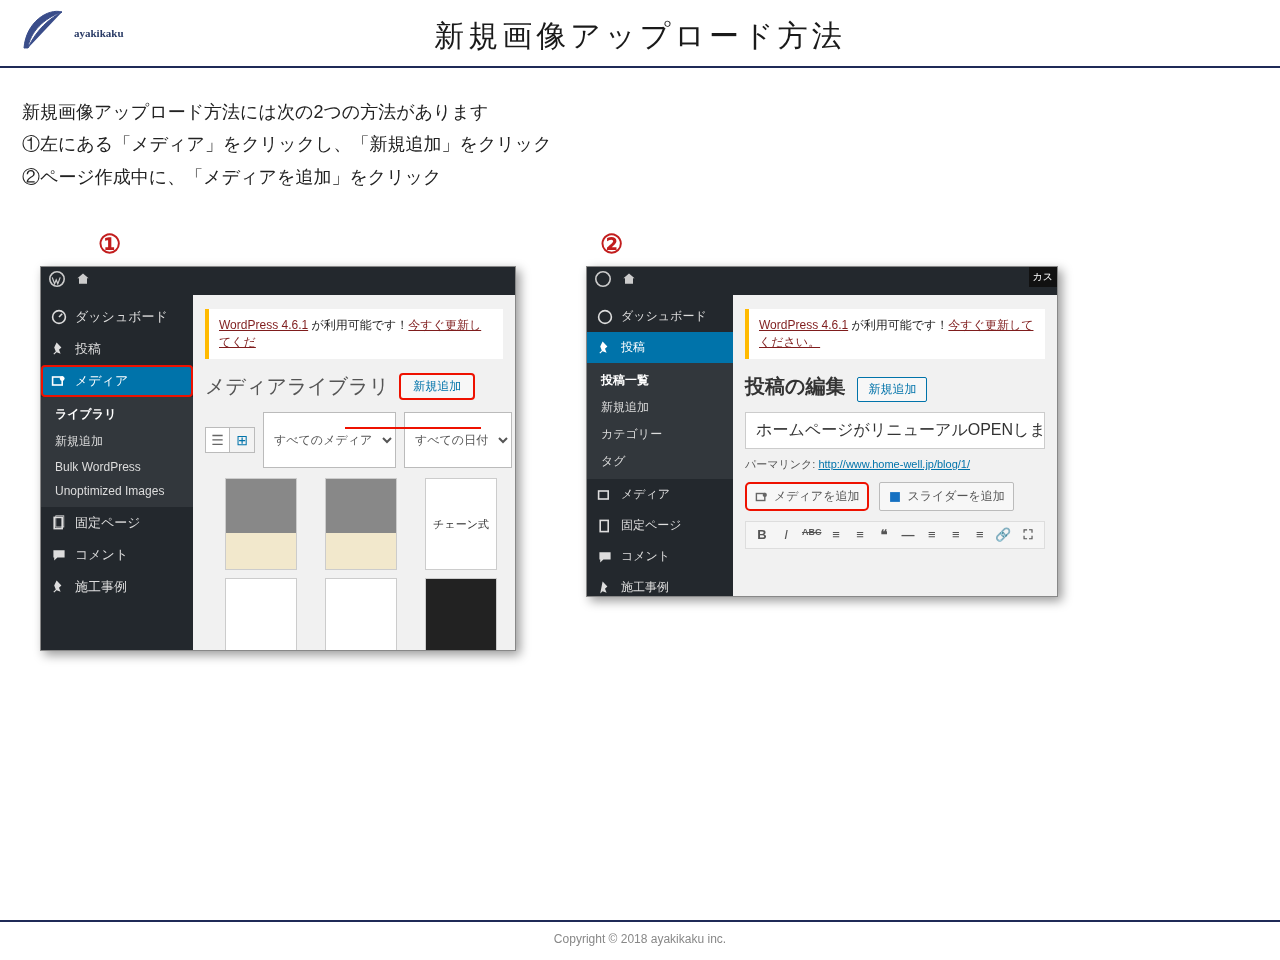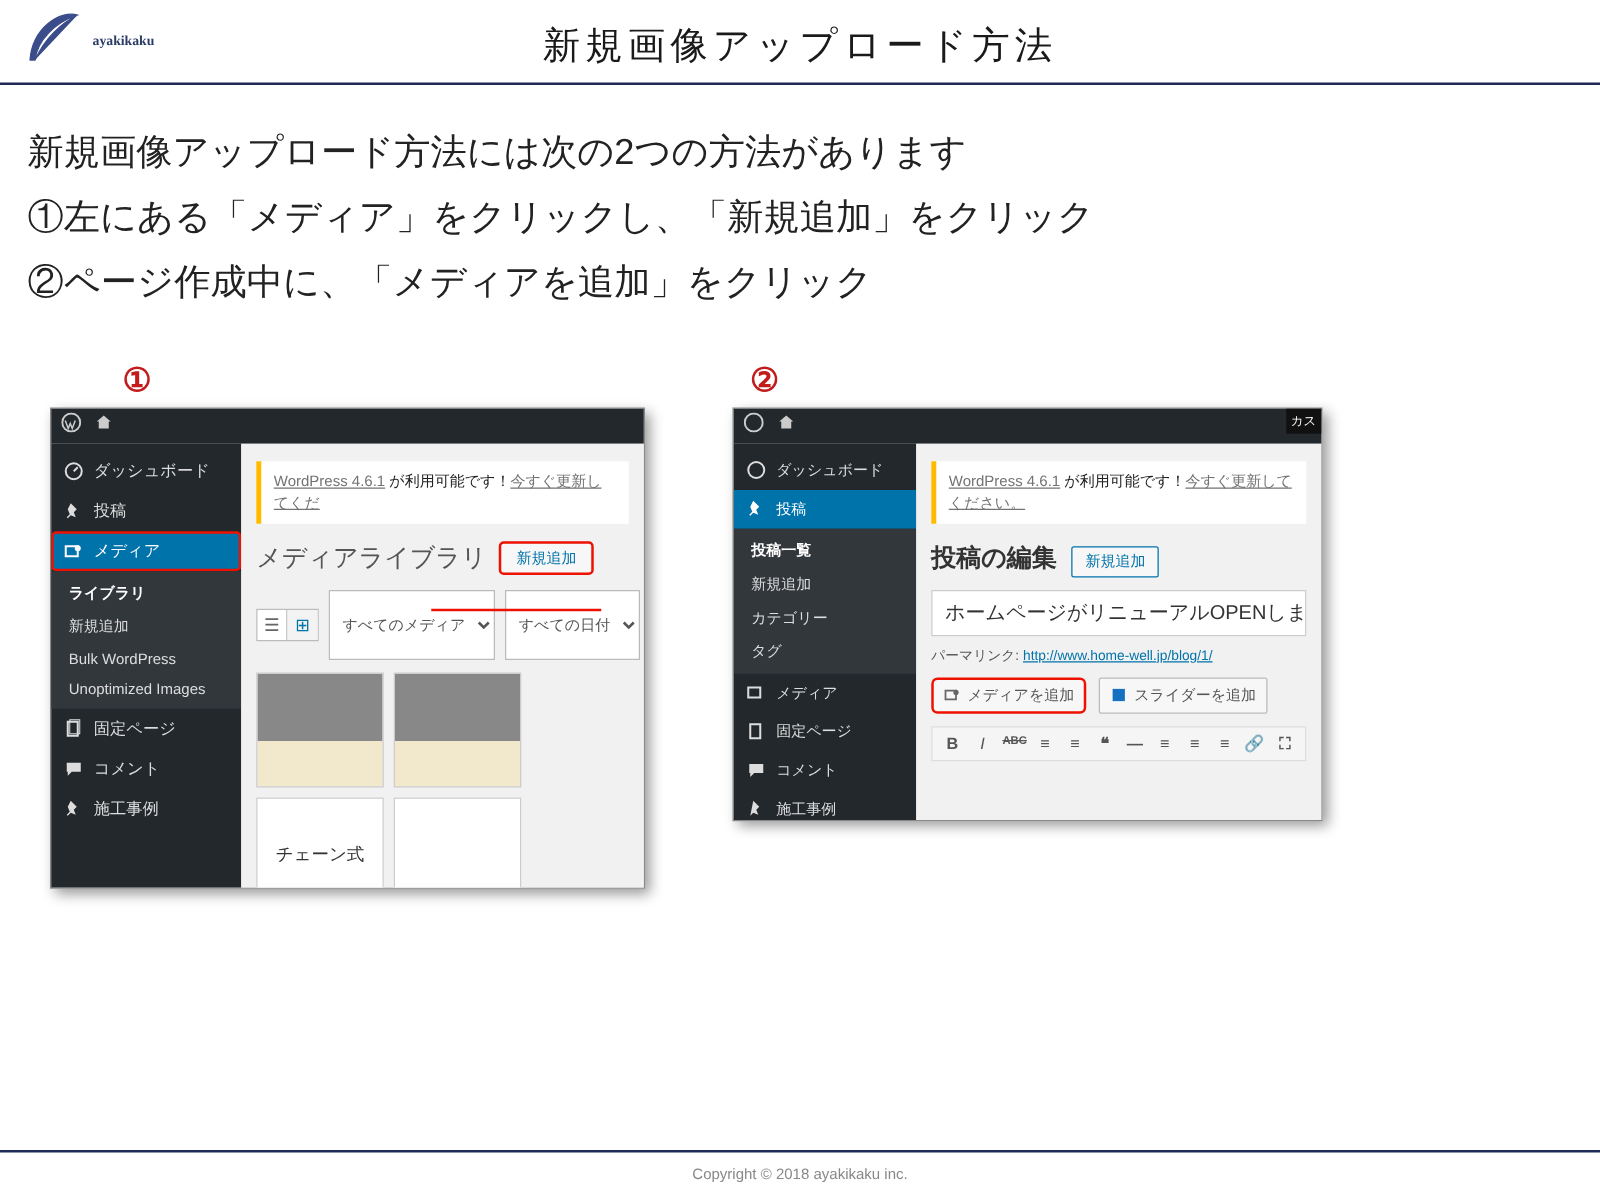--- a/index.html
+++ b/index.html
@@ -9,21 +9,21 @@
     color: #222; position: relative; overflow: hidden;
   }
   .header { display: flex; align-items: center; padding: 8px 18px 4px; }
   .feather { width: 50px; height: 48px; margin-right: 4px; }
   .feather svg { width: 100%; height: 100%; }
   .logo-block { display: flex; flex-direction: column; justify-content: center; }
   .logo-sub { font-size: 11px; color: #2a3b66; font-family: serif; margin-bottom: -2px; margin-left: 2px; font-weight: bold; }
   .logo-main { font-size: 34px; color: #23305e; font-family: "Yu Mincho", serif; letter-spacing: 2px; }
   .title { font-size: 30px; letter-spacing: 4px; color: #1a1a1a; position: absolute; left: 50%; transform: translateX(-50%); top: 16px; }
   .hr-top { border: none; border-top: 2px solid #1f2a57; margin: 6px 0 0; }
-  .intro { padding: 28px 22px 0; font-size: 29px; line-height: 1.8; max-width: 1200px; }
+  .intro { padding: 28px 22px 0; font-size: 18px; line-height: 1.8; max-width: 1200px; }
   .shots-row { display: flex; padding: 36px 40px 0; gap: 70px; align-items: flex-start; }
   .shot-col { display: flex; flex-direction: column; }
   .circ-num { font-size: 26px; font-weight: bold; color: #c21d1d; margin-left: 58px; margin-bottom: 6px; }
   .wpshot { border: 1px solid #888; box-shadow: 4px 4px 10px rgba(0,0,0,.4); background: #f1f1f1; position: relative; }
   .shot1 { width: 476px; height: 385px; }
   .shot2 { width: 472px; height: 331px; }
   .wp-adminbar { height: 28px; background: #23282d; display: flex; align-items: center; padding: 0 8px; gap: 10px; }
   .wp-adminbar svg { width: 16px; height: 16px; fill: #c9c9c9; }
   .wp-body { display: flex; height: calc(100% - 28px); }
   .wp-side { width: 152px; background: #23282d; color: #ddd; font-size: 13px; padding-top: 6px; overflow: hidden; }
@@ -33,32 +33,32 @@
   .wp-side .mi.media-active { background: #0073aa; color: #fff; }
   .wp-side .mi .ico { width: 16px; height: 16px; display: inline-flex; }
   .wp-side .mi .ico svg { width: 16px; height: 16px; fill: currentColor; }
   .wp-side .sub { background: #32373c; padding: 4px 0; }
   .wp-side .sub .si { padding: 5px 10px 5px 14px; font-size: 12px; color: #ddd; }
   .wp-side .sub .si.bold { font-weight: bold; color: #fff; }
   .redbox { border: 2px solid #e10; border-radius: 4px; }
   .mi.redbox { padding: 5px 8px; }
   .wp-content { flex: 1; background: #f1f1f1; padding: 14px 12px 0; overflow: hidden; position: relative; }
   .wp-notice { border-left: 4px solid #ffba00; background: #fff; padding: 8px 10px; font-size: 12px; margin-bottom: 14px; }
-  .wp-notice a { color: #737373; text-decoration: underline; }
+  .wp-notice a { color: #7f1d1d; text-decoration: underline; }
   .media-title-row { display: flex; align-items: center; gap: 10px; margin-bottom: 12px; }
   .media-h1 { font-size: 20px; color: #555; font-weight: 400; }
   .btn-outline { border: 1px solid #0073aa; color: #0073aa; background: #f7f7f7; padding: 3px 10px; font-size: 12px; border-radius: 2px; }
   .btn-outline.red { border: 2px solid #e10; border-radius: 4px; padding: 3px 12px; }
   .media-toolbar { display: flex; gap: 8px; margin-bottom: 10px; align-items: center; }
   .view-btns { display: flex; border: 1px solid #bbb; background: #fff; }
   .vb { width: 24px; height: 24px; display: flex; align-items: center; justify-content: center; font-size: 14px; color: #666; border-right: 1px solid #bbb; }
   .vb:last-child { border-right: none; color: #0073aa; background: #f3f3f3; }
   .sel { border: 1px solid #bbb; background: #fff; font-size: 12px; padding: 19px 6px; color: #555; }
   .thumbs { display: flex; gap: 8px; flex-wrap: wrap; }
-  .thumb { width: 102px; height: 92px; background: #d5d5d5; border: 1px solid #ccc; overflow: hidden; display: flex; align-items: center; justify-content: center; font-size: 14px; color: #333; text-align: center; }
+  .thumb { width: 72px; height: 92px; background: #d5d5d5; border: 1px solid #ccc; overflow: hidden; display: flex; align-items: center; justify-content: center; font-size: 11px; color: #333; text-align: center; margin-left: 20px; }
   .thumb.ware { background: linear-gradient(#888 0 60%, #f2e8cc 60% 100%); }
   .thumb.t2 { background: #fff; }
   .thumb.t3 { background: #222; }
   .redline { position: absolute; height: 2px; background: #e10; }
   .shot1 .redline { top: 132px; left: 152px; width: 136px; }
   .post-title-row { display: flex; align-items: baseline; gap: 12px; margin-bottom: 10px; }
   .post-h1 { font-size: 20px; font-weight: 700; color: #333; }
   .post-input { width: 100%; border: 1px solid #ccc; background: #fff; padding: 7px 10px; font-size: 16px; color: #333; margin-bottom: 8px; white-space: nowrap; overflow: hidden; }
   .permalink { font-size: 11px; color: #555; margin-bottom: 10px; }
   .permalink a { color: #0073aa; text-decoration: underline; }

